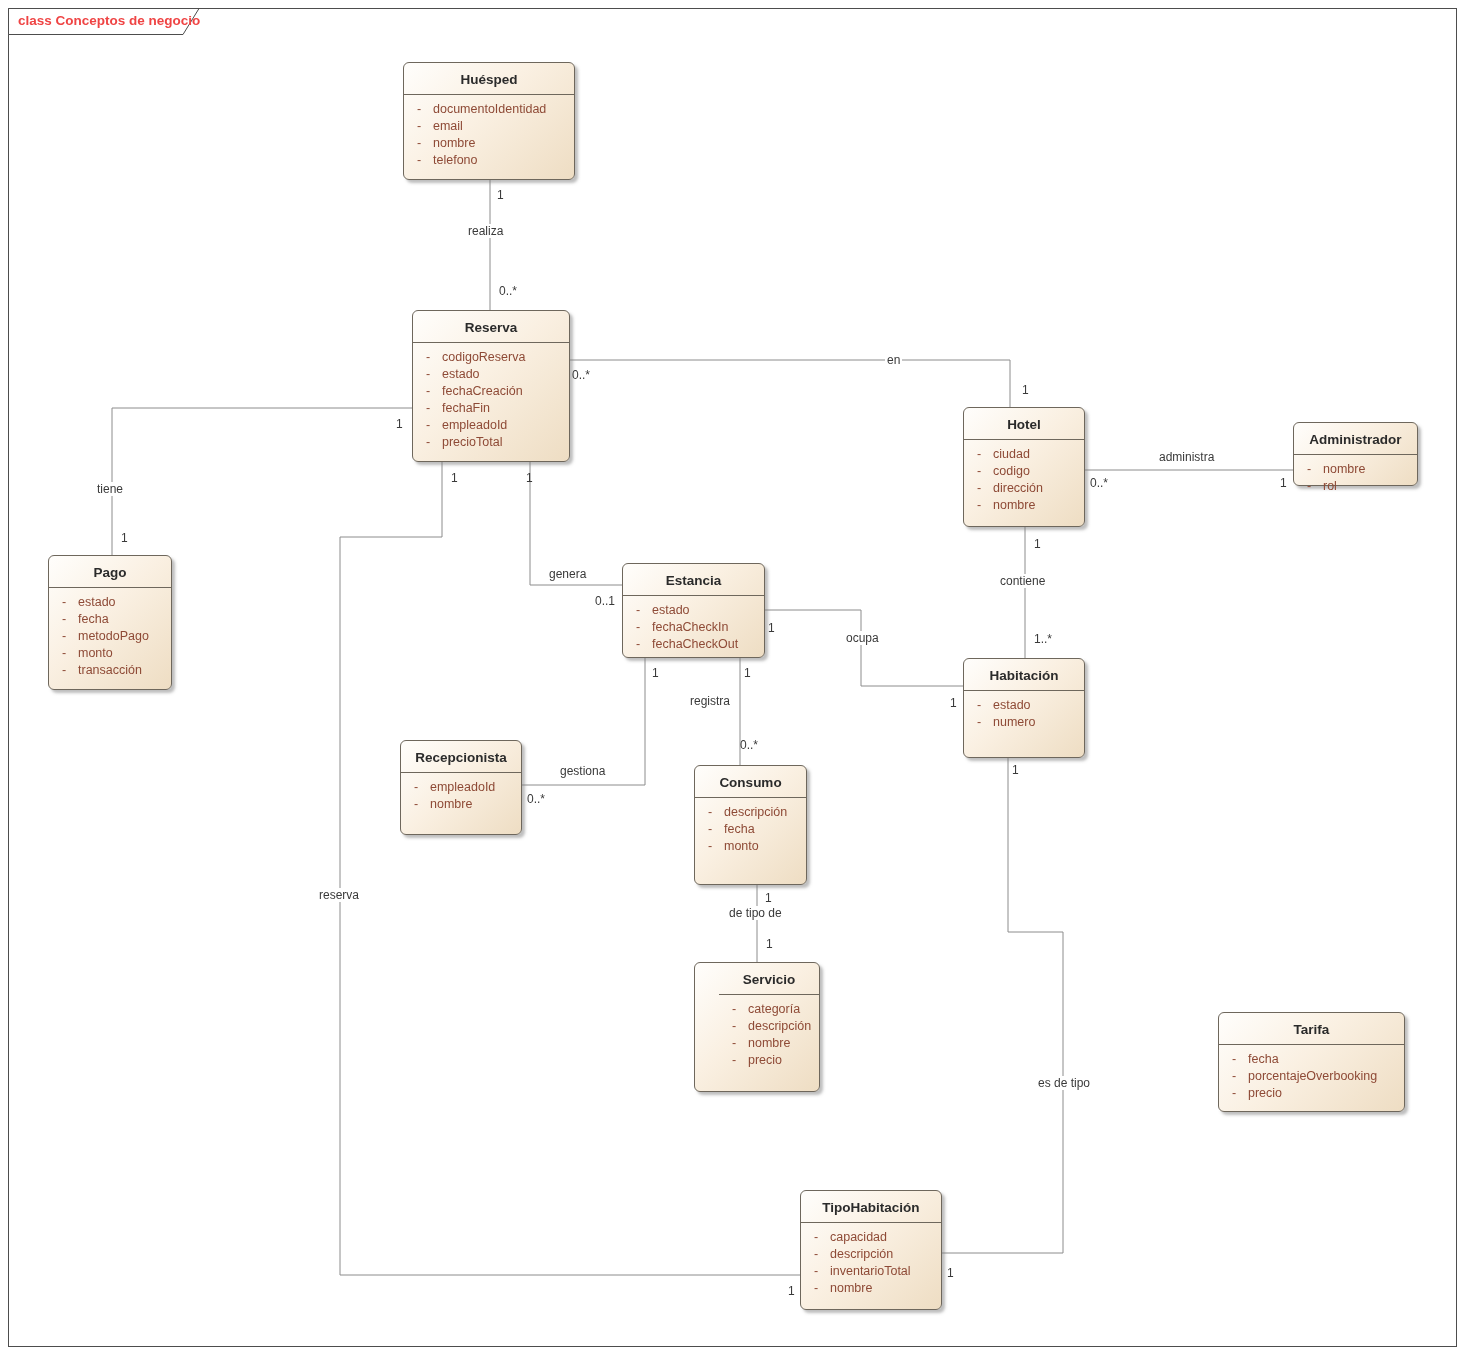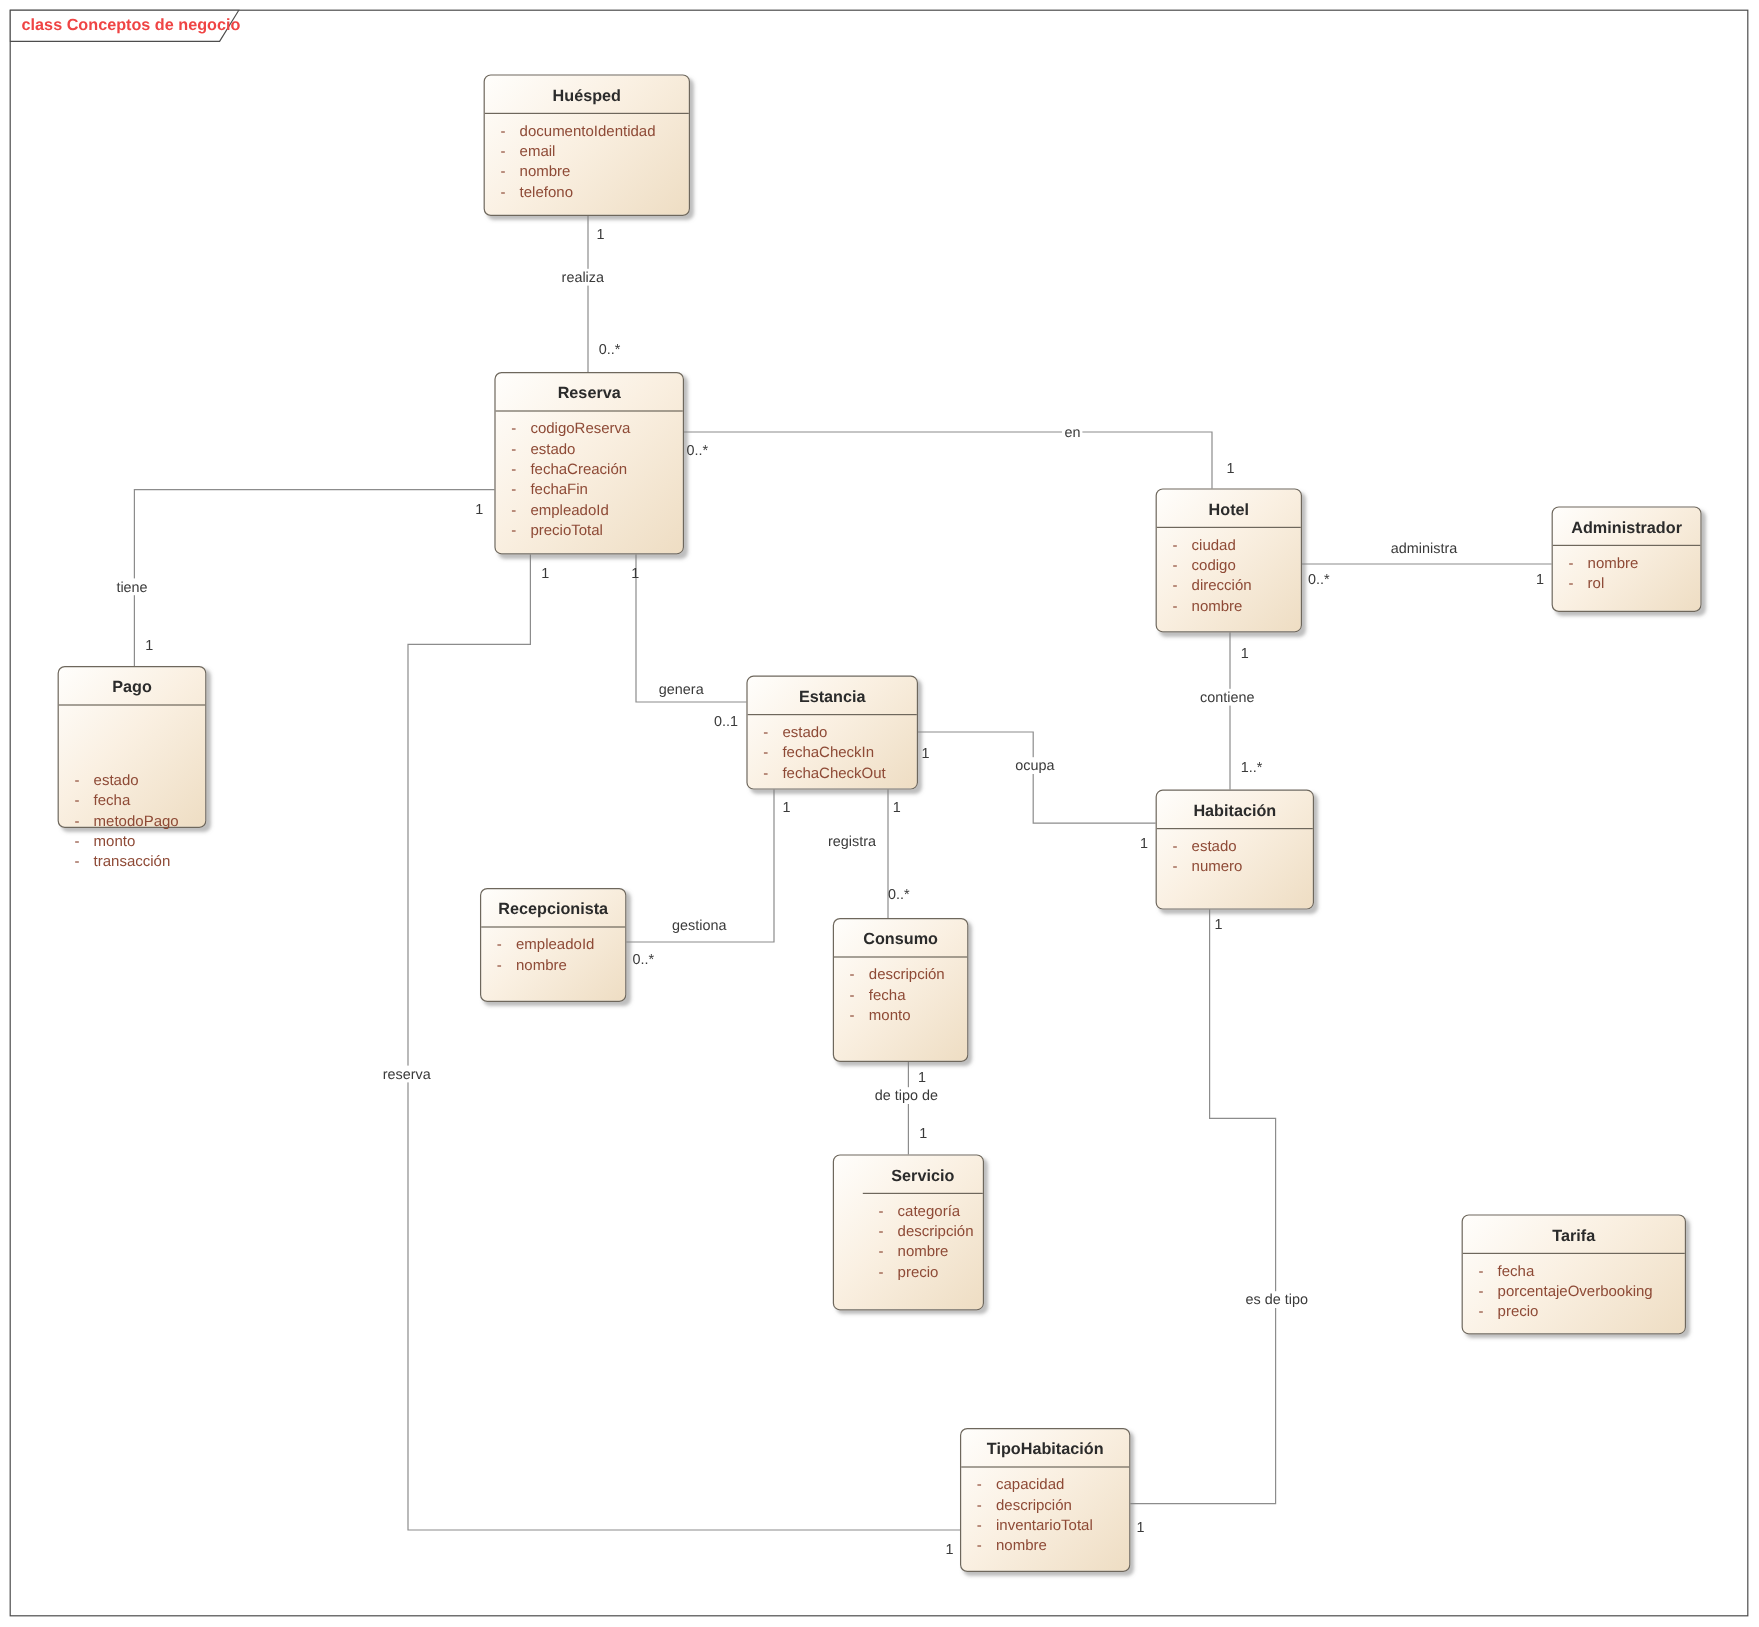--- a/index.html
+++ b/index.html
@@ -133,34 +133,34 @@
           <div class="attr-row">
             <span class="attr-vis">-</span>
             <span class="attr-name">dirección</span>
           </div>
           <div class="attr-row">
             <span class="attr-vis">-</span>
             <span class="attr-name">nombre</span>
           </div>
         </div>
   </div>
-      <div class="uml-class" style="left: 1293px; top: 422px; width: 125px; height: 88px;">
+      <div class="uml-class" style="left: 1293px; top: 422px; width: 125px; height: 64px;">
     <div class="uml-title">Administrador</div>
     <div class="uml-attrs">
           <div class="attr-row">
             <span class="attr-vis">-</span>
             <span class="attr-name">nombre</span>
           </div>
           <div class="attr-row">
             <span class="attr-vis">-</span>
             <span class="attr-name">rol</span>
           </div>
         </div>
   </div>
-      <div class="uml-class" style="left: 48px; top: 555px; width: 124px; height: 135px; gap: 48px;">
+      <div class="uml-class" style="left: 48px; top: 555px; width: 124px; height: 135px;">
     <div class="uml-title">Pago</div>
     <div class="uml-attrs">
           <div class="attr-row">
             <span class="attr-vis">-</span>
             <span class="attr-name">estado</span>
           </div>
           <div class="attr-row">
             <span class="attr-vis">-</span>
             <span class="attr-name">fecha</span>
           </div>
@@ -188,21 +188,21 @@
           <div class="attr-row">
             <span class="attr-vis">-</span>
             <span class="attr-name">fechaCheckIn</span>
           </div>
           <div class="attr-row">
             <span class="attr-vis">-</span>
             <span class="attr-name">fechaCheckOut</span>
           </div>
         </div>
   </div>
-      <div class="uml-class" style="left: 963px; top: 658px; width: 132px; height: 100px;">
+      <div class="uml-class" style="left: 963px; top: 658px; width: 122px; height: 100px;">
     <div class="uml-title">Habitación</div>
     <div class="uml-attrs">
           <div class="attr-row">
             <span class="attr-vis">-</span>
             <span class="attr-name">estado</span>
           </div>
           <div class="attr-row">
             <span class="attr-vis">-</span>
             <span class="attr-name">numero</span>
           </div>

